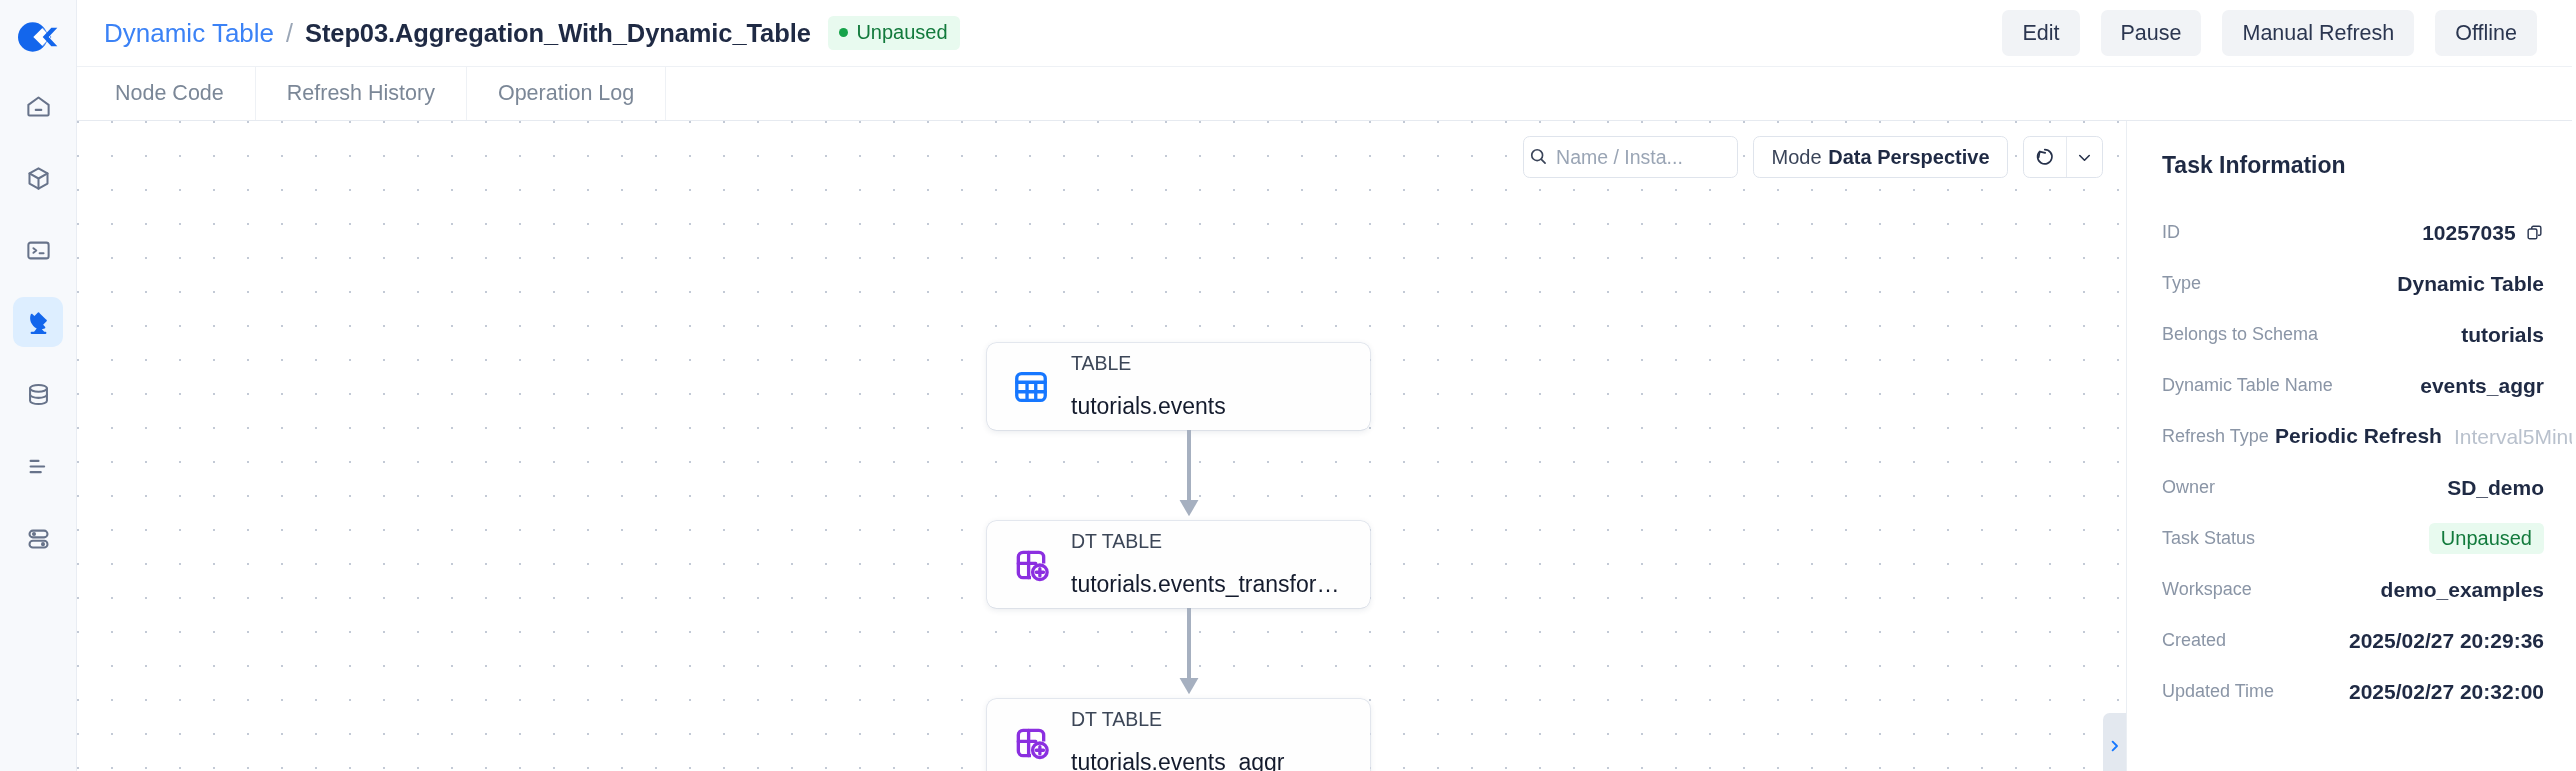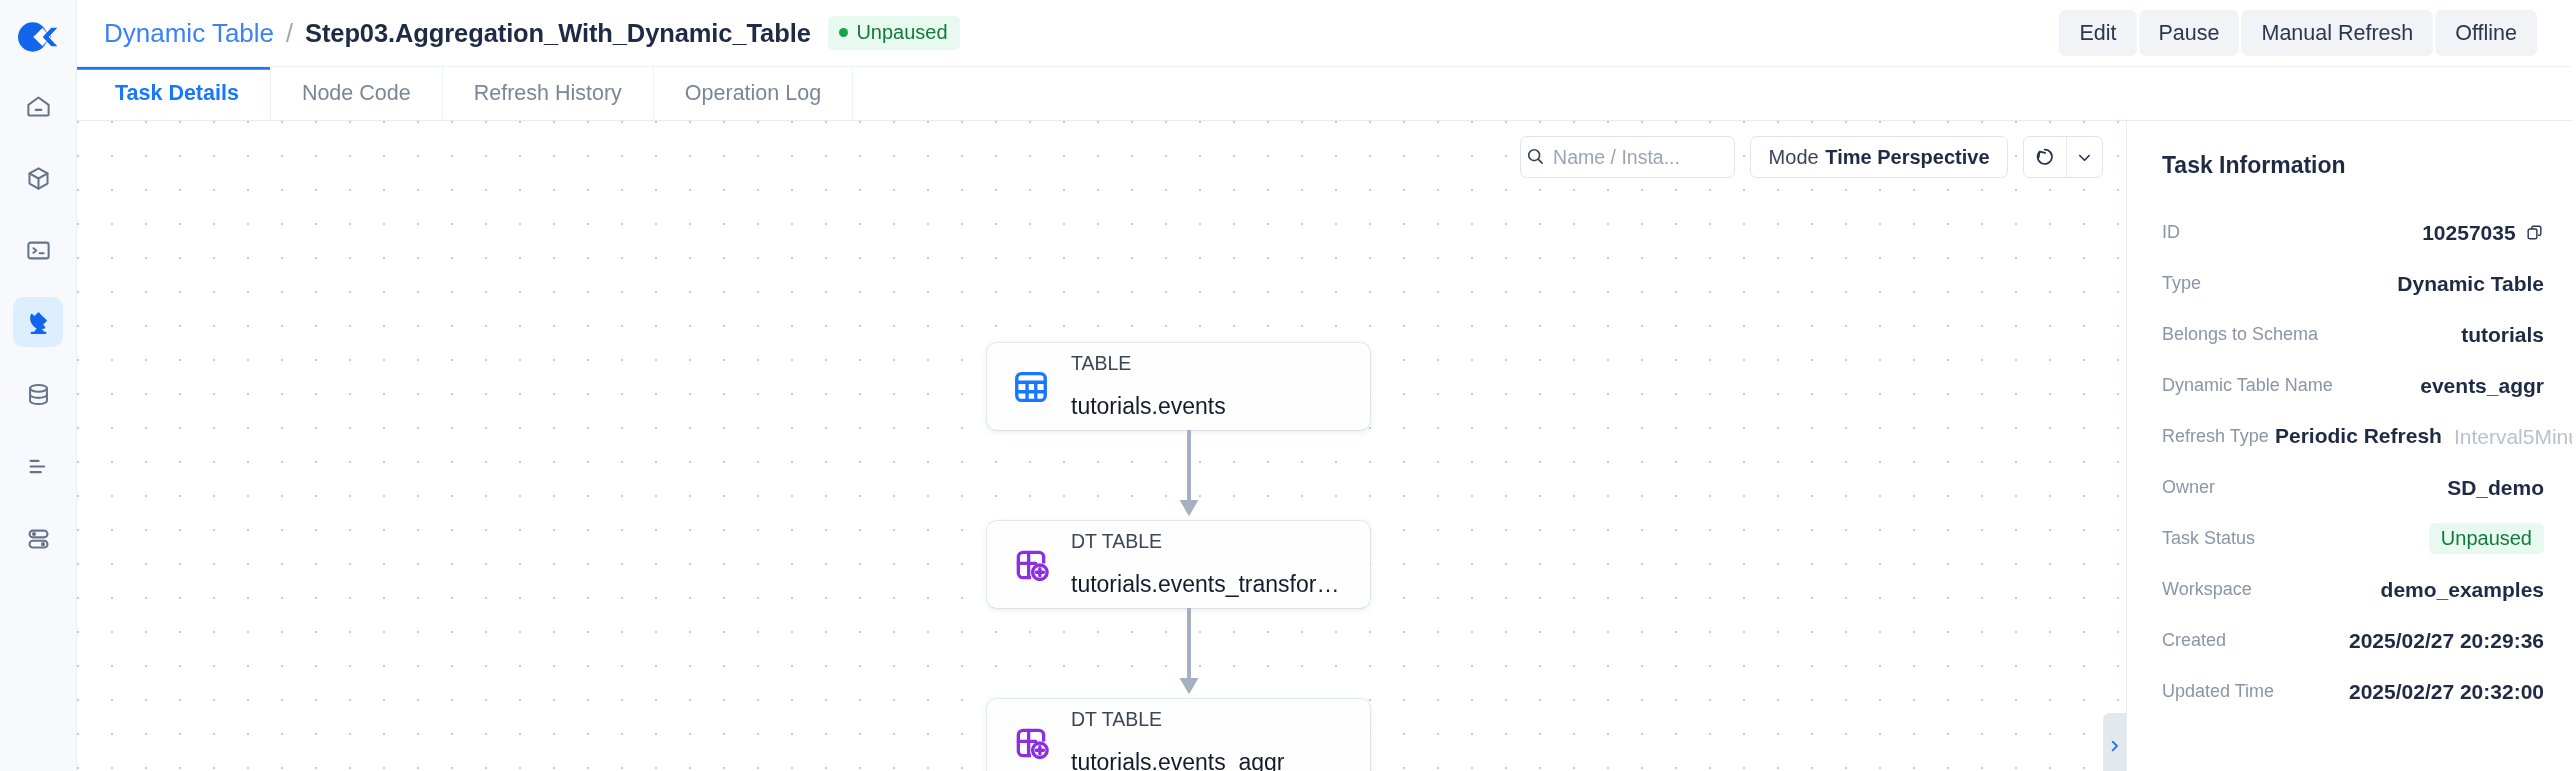--- a/index.html
+++ b/index.html
@@ -51,21 +51,21 @@
     font-size: 25.5px; color: #1f2a44; font-weight: 700; white-space: nowrap; letter-spacing: -0.1px;
   }
   .status-pill {
     margin-left: 17.5px;
     background: #e8faef; color: #127a3c;
     border-radius: 5.4px; padding: 4.7px 12px 5.4px 10.8px;
     font-size: 20px; display: inline-flex; align-items: center; gap: 8px; white-space: nowrap;
   }
   .status-dot { width: 9.4px; height: 9.4px; border-radius: 50%; background: #16a34a; display:inline-block; }
   .header-spacer { flex: 1 1 auto; }
-  .hdr-actions { display: flex; align-items: center; gap: 2px; }
+  .hdr-actions { display: flex; align-items: center; gap: 21px; }
   .hdr-btn {
     background: #f1f3f6; color: #2b3650;
     border: none; border-radius: 6.7px;
     font-family: inherit; font-size: 21.5px;
     padding: 10.8px 20px; cursor: pointer; white-space: nowrap;
   }
 
   
   .tabs {
     height: 54px; flex: 0 0 54px;
@@ -256,21 +256,20 @@
       <div class="header-spacer"></div>
       <div class="hdr-actions">
         <button class="hdr-btn">Edit</button>
         <button class="hdr-btn">Pause</button>
         <button class="hdr-btn">Manual Refresh</button>
         <button class="hdr-btn">Offline</button>
       </div>
     </div>
 
     <div class="tabs">
-      <div class="tab active">Task Details</div>
       <div class="tab">Node Code</div>
       <div class="tab">Refresh History</div>
       <div class="tab">Operation Log</div>
     </div>
 
     <div class="body">
 
       <div class="canvas">
 
         <div class="canvas-toolbar">
@@ -278,21 +277,21 @@
             <span>
               <svg width="20" height="20" viewBox="0 0 24 24" fill="none" stroke="#3a4459" stroke-width="2" stroke-linecap="round">
                 <circle cx="11" cy="11" r="6.5"></circle>
                   <path d="M16 16l4.5 4.5"></path>
               </svg>
             </span>
             <input type="text" placeholder="Name / Insta..." style="">
           </div>
           <div class="mode-box">
             <span class="m-lead">Mode</span>
-            <span class="m-val">Time Perspective</span>
+            <span class="m-val">Data Perspective</span>
           </div>
           <div class="icon-group">
             <div class="ig-btn">
               <svg width="21.5" height="21.5" viewBox="0 0 24 24" fill="none" stroke="#26314a" stroke-width="1.9" stroke-linecap="round" stroke-linejoin="round">
                 <path d="M12 4a8 8 0 1 1-5.6 2.3"></path>
                   <path d="M5.2 12.6 6.4 6.3l6.1 1.4"></path>
               </svg>
             </div>
             <div class="ig-btn">
               <svg width="19" height="19" viewBox="0 0 24 24" fill="none" stroke="#26314a" stroke-width="2" stroke-linecap="round" stroke-linejoin="round">

